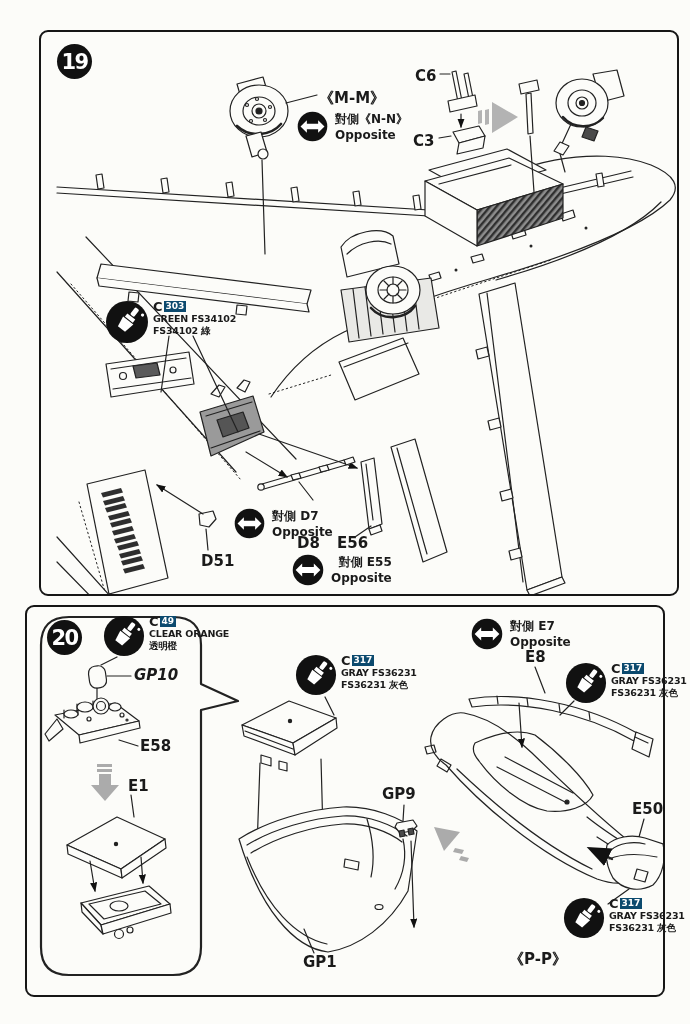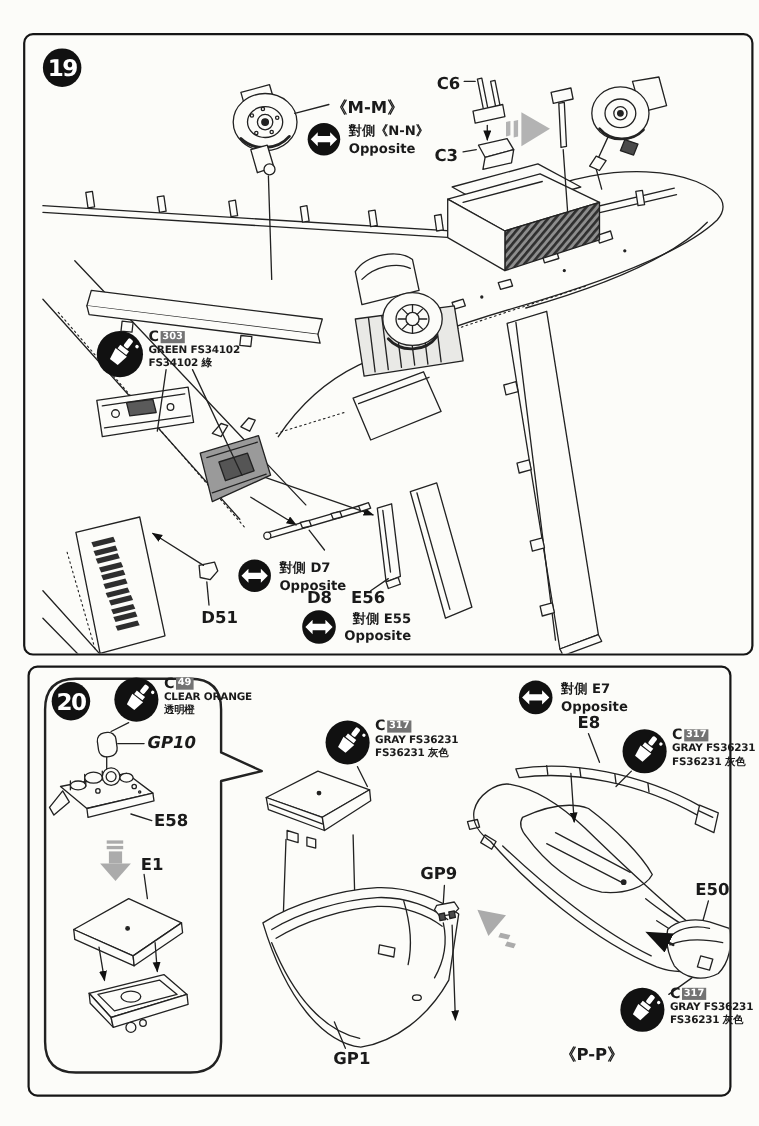--- a/index.html
+++ b/index.html
@@ -1,32 +1,32 @@
 <!DOCTYPE html>
 <html><head>
 <meta charset="utf-8">
 <style>
   html,body{margin:0;padding:0;background:#e8e8e4;}
   .page{position:relative;width:690px;height:1024px;background:#fcfcf9;overflow:hidden;
         font-family:"DejaVu Sans","Liberation Sans",sans-serif;color:#1a1a1a;}
   .panel{position:absolute;border:2.5px solid #161616;border-radius:9px;background:#fcfcf9;}
-  #panel19{left:21px;top:30px;width:636px;height:562px;padding-left:24px;}
+  #panel19{left:39px;top:30px;width:636px;height:562px;}
   #panel20{left:25px;top:605px;width:636px;height:388px;}
   .art{position:absolute;left:0;top:0;}
   .badge{position:absolute;width:35px;height:35px;border-radius:50%;background:#111;color:#fff;
          display:flex;align-items:center;justify-content:center;font-size:21px;font-weight:bold;letter-spacing:-1.5px;}
   .lbl{position:absolute;font-size:15px;font-weight:bold;white-space:nowrap;line-height:16px;}
   .opp{position:absolute;display:flex;gap:7px;align-items:flex-start;}
   .opp .oicon{flex:none;}
   .opp .otext{font-size:12px;font-weight:bold;line-height:16px;white-space:nowrap;}
   .paint{position:absolute;display:flex;gap:4px;align-items:flex-start;}
   .paint .picon{flex:none;}
   .paint .plines{line-height:11.5px;white-space:nowrap;}
   .paint .pcode{font-size:13px;font-weight:bold;line-height:13px;display:flex;align-items:center;gap:1px;}
-  .paint .pnum{display:inline-block;background:#737373;color:#fff;font-size:9px;font-weight:bold;
+  .paint .pnum{display:inline-block;background:#0c4a6e;color:#fff;font-size:9px;font-weight:bold;
                line-height:11px;height:11px;padding:0 2px;}
   .paint .pl{font-size:9.5px;font-weight:bold;letter-spacing:-0.2px;}
   .pageno{position:absolute;left:0;right:0;top:996px;text-align:center;font-size:16px;font-weight:bold;}
 </style>
 </head>
 <body>
 
 <div class="page">
 
   <div class="panel" id="panel19">

